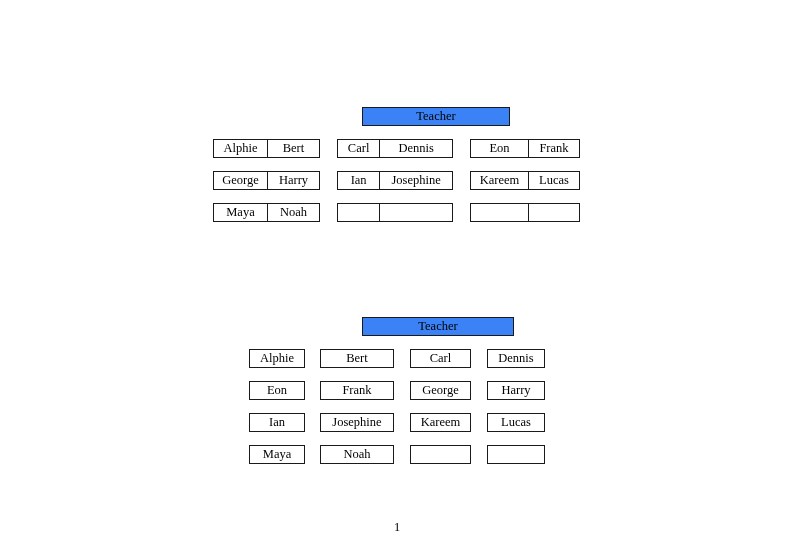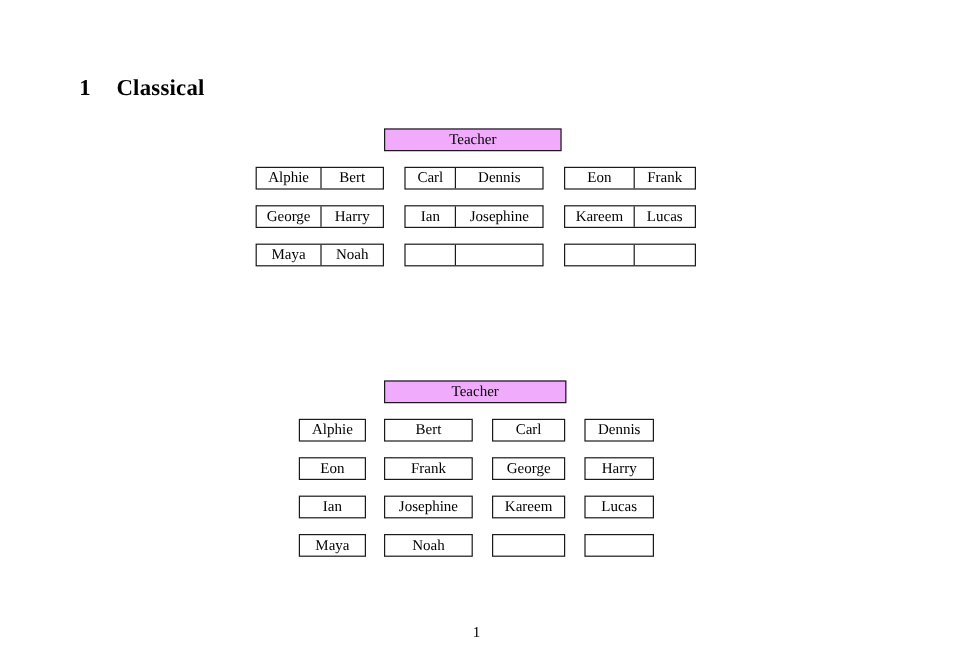--- a/index.html
+++ b/index.html
@@ -50,25 +50,26 @@
     font-size: 12.5px;
     white-space: nowrap;
     overflow: hidden;
   }
 
   
   .teacher-box {
     position: absolute;
     box-sizing: border-box;
     border: 1px solid #1a1a1a;
-    background: #f0abfc;
+    background: #3b82f6;
     height: 19px;
     line-height: 17px;
     text-align: center;
     font-size: 12.5px;
+    margin-left: 42px;
   }
 
   
   .pair-group {
     position: absolute;
     box-sizing: border-box;
     border: 1px solid #1a1a1a;
     background: #ffffff;
     height: 19px;
     display: flex;
@@ -94,23 +95,20 @@
     top: 520px;
     text-align: center;
     font-size: 12.5px;
   }
 </style>
 </head>
 <body>
 
 <div class="page">
 
-  <div class="section-heading" id="heading-classical">
-    <span class="sec-num">1</span><span>Classical</span>
-  </div>
 
   <div class="teacher-box" id="teacher-box-1" style="left:320px; top:107px; width:148px;">
     <span>Teacher</span>
   </div>
 
   <div class="pair-group" style="left:213px; top:139px; width:107px;">
     <div class="pair-cell" style="width:54px;">Alphie</div>
     <div class="pair-cell" style="width:53px;">Bert</div>
   </div>
   <div class="pair-group" style="left:337px; top:139px; width:116px;">

